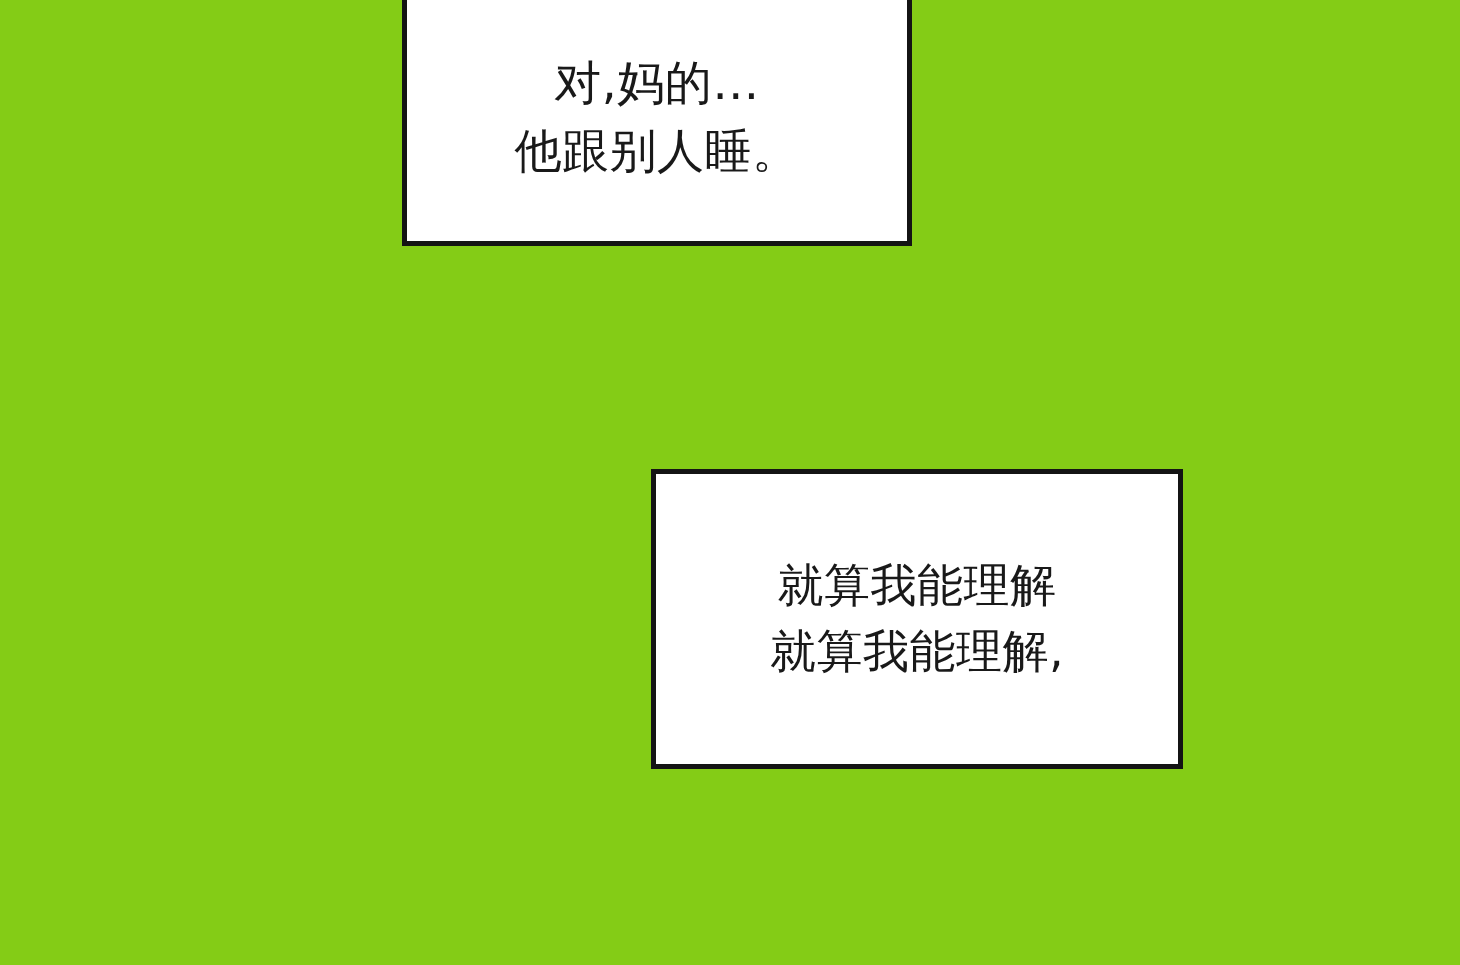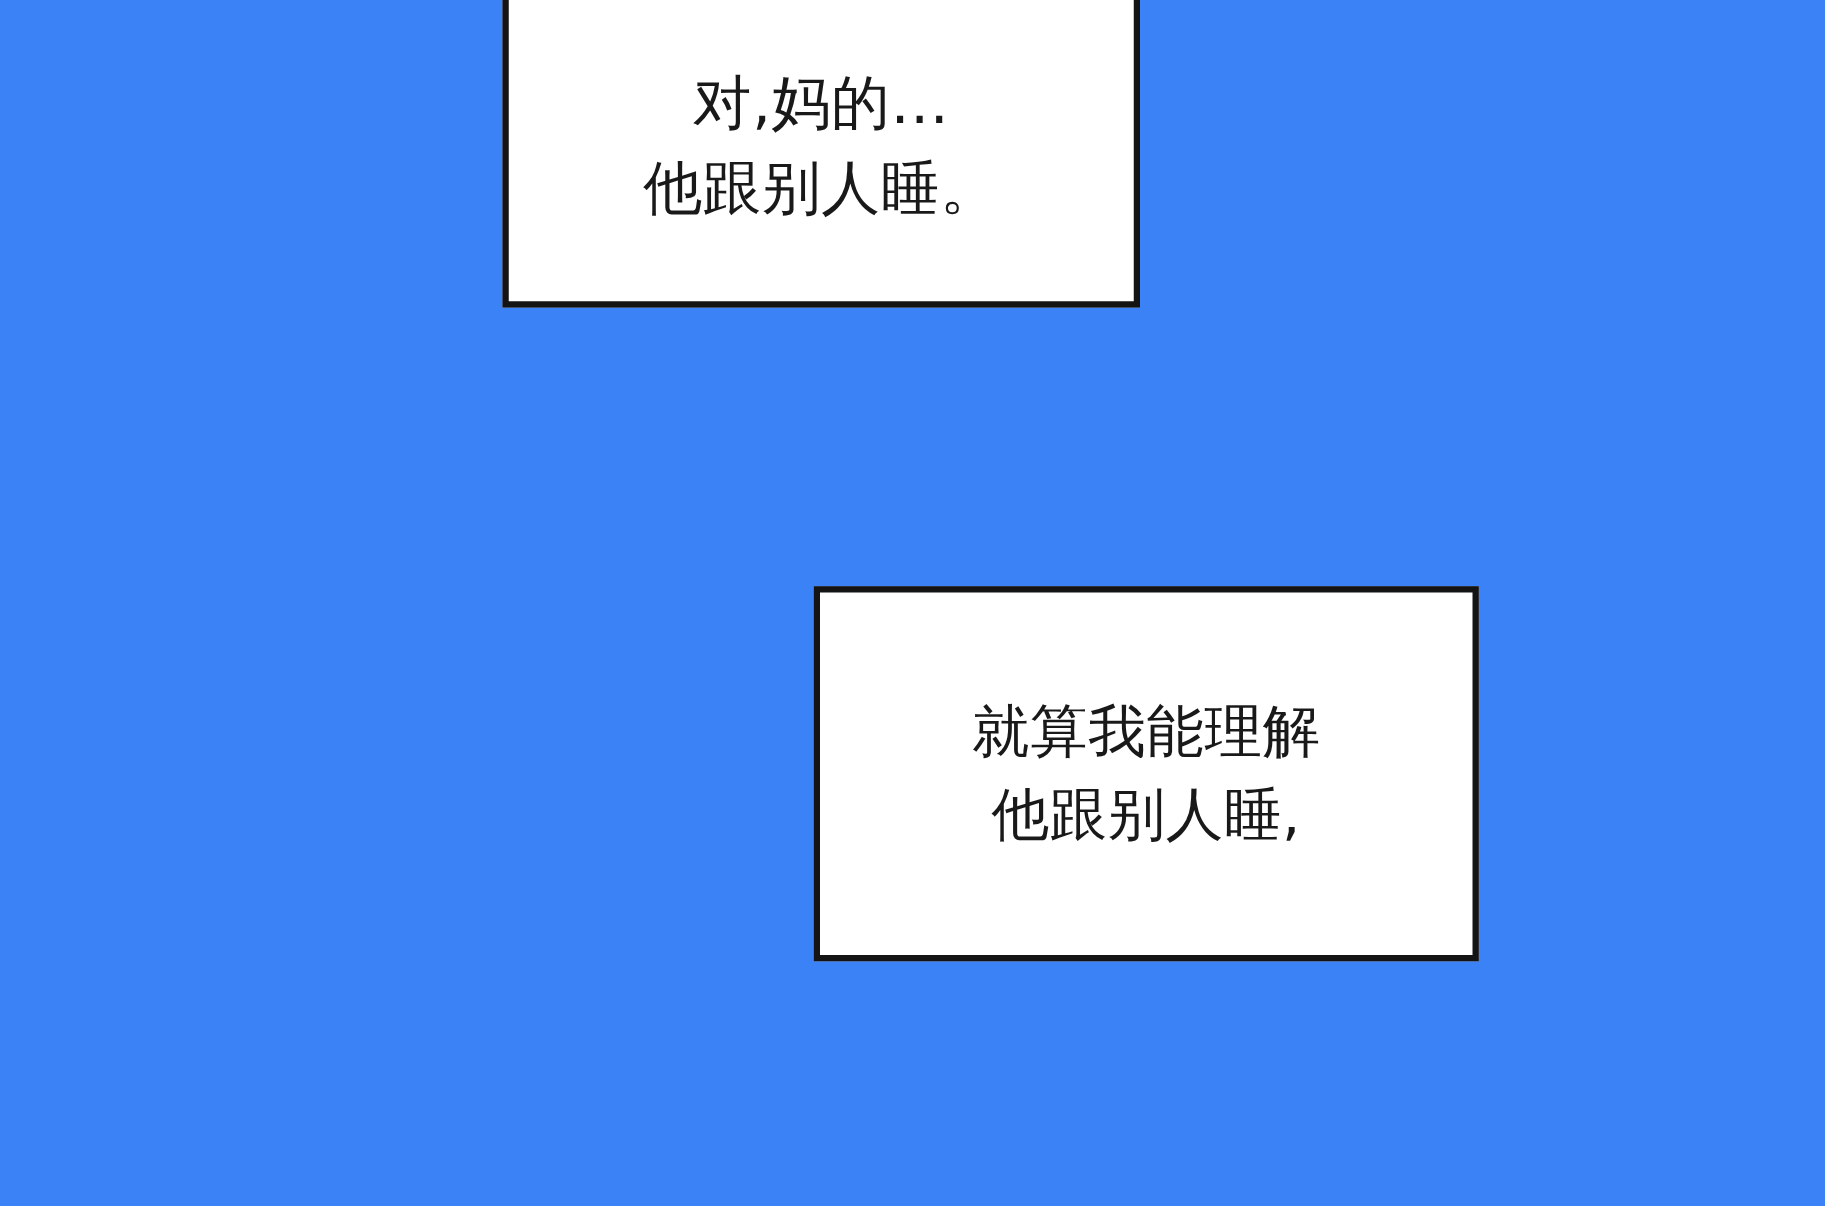--- a/index.html
+++ b/index.html
@@ -10,21 +10,21 @@
     width: 1460px;
     height: 965px;
     background: #ffffff;
     font-family: "Liberation Sans", "DejaVu Sans", sans-serif;
     overflow: hidden;
   }
   #comic-page {
     position: relative;
     width: 1460px;
     height: 965px;
-    background: #3b82f6;
+    background: #84cc16;
   }
 
   
   .panel {
     position: absolute;
     box-sizing: border-box;
     background: #ffffff;
     border: 5px solid #141414;
     display: flex;
     flex-direction: column;
@@ -84,17 +84,17 @@
   <div class="panel" id="panel-one">
     <div class="bubble-text">
       <span class="line">对,妈的…</span>
       <span class="line">他跟别人睡。</span>
     </div>
   </div>
 
   <div class="panel" id="panel-two">
     <div class="bubble-text">
       <span class="line">就算我能理解</span>
-      <span class="line">他跟别人睡,</span>
+      <span class="line">就算我能理解,</span>
     </div>
   </div>
 
 </div>
 
 </body></html>

